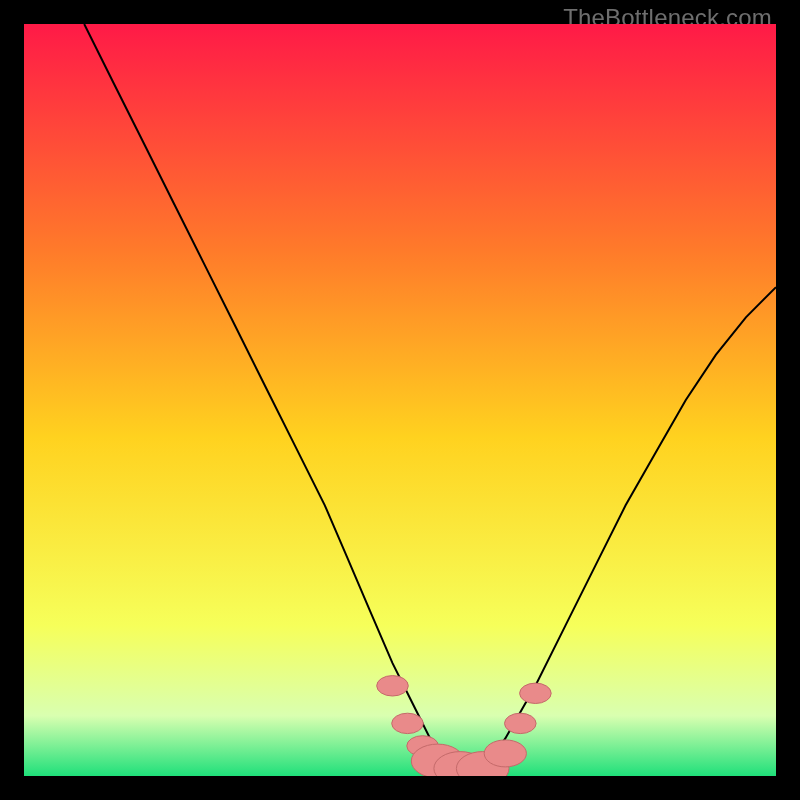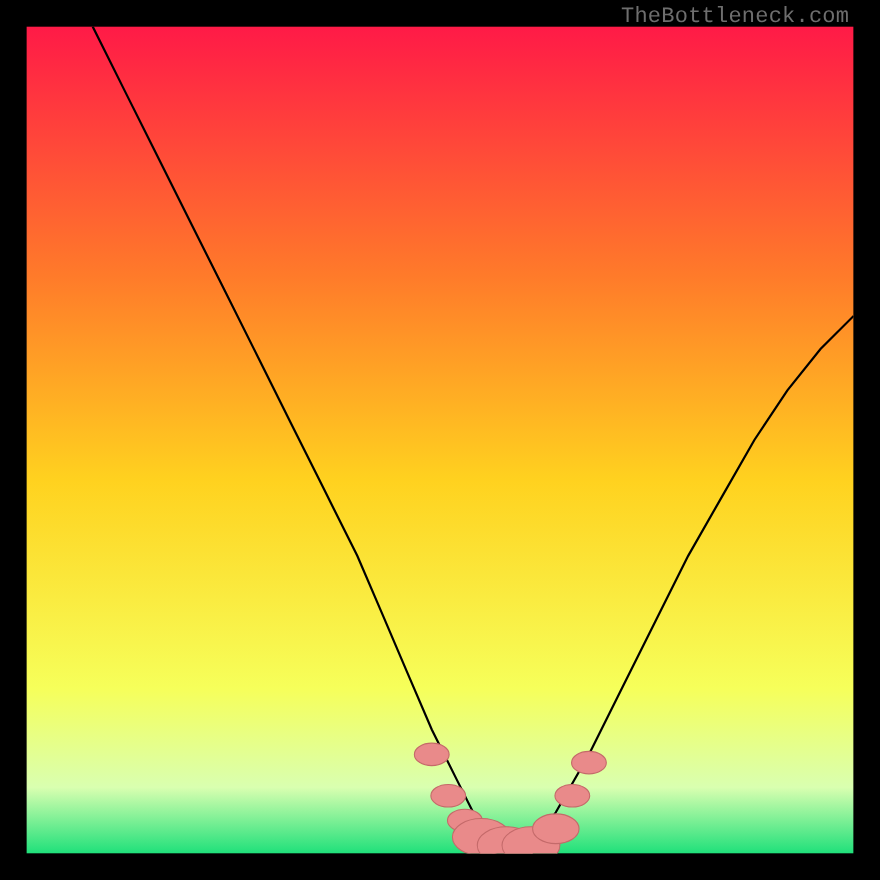--- a/index.html
+++ b/index.html
@@ -24,24 +24,23 @@
     left: 0;
     top: 0;
     width: 752px;
     height: 752px;
   }
   .watermark {
     position: absolute;
     top: 4px;
     right: 28px;
     color: #6e6e6e;
-    font-size: 20px;
+    font-size: 24px;
     font-weight: 500;
     letter-spacing: 0.2px;
-    font-family: Liberation Mono, monospace;
   }
 </style>
 </head>
 <body>
 
 <div class="watermark">TheBottleneck.com</div>
 
 <div class="frame">
   <svg class="plot-area" viewBox="0 0 752 752" preserveAspectRatio="none">
     <defs>

